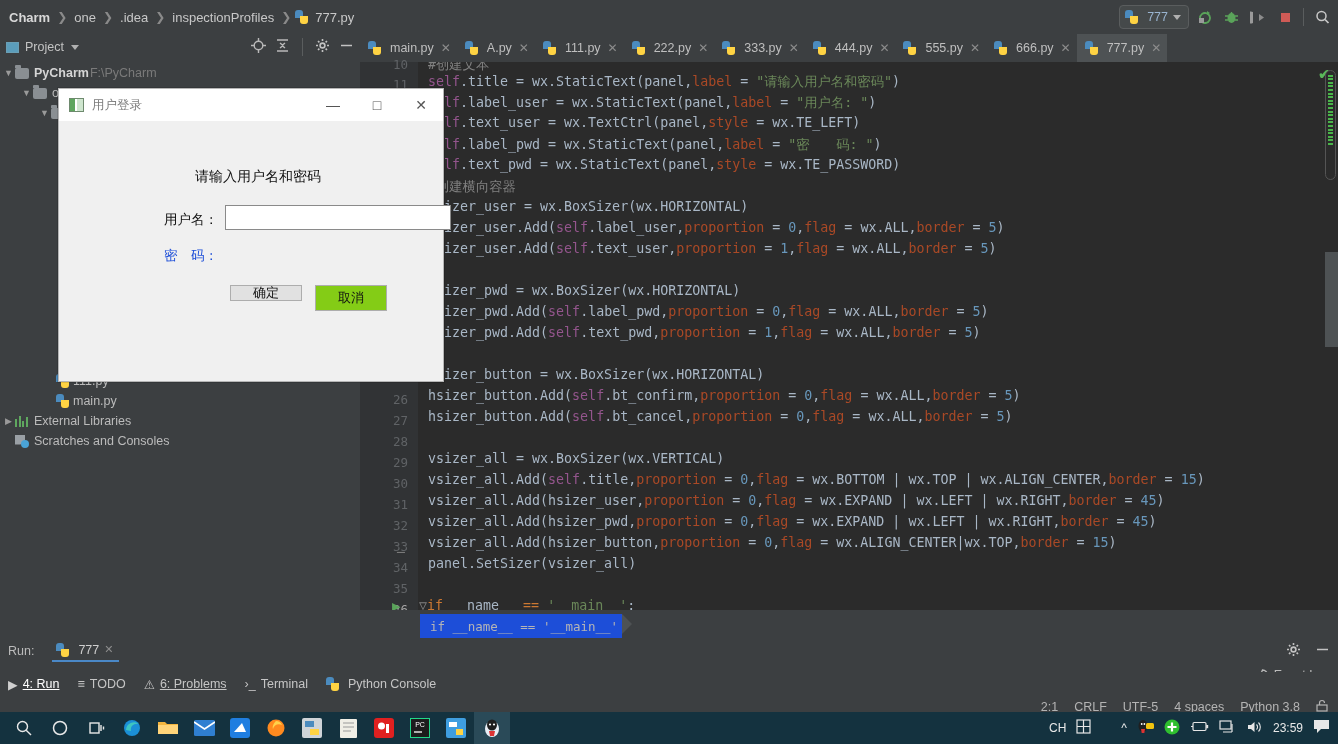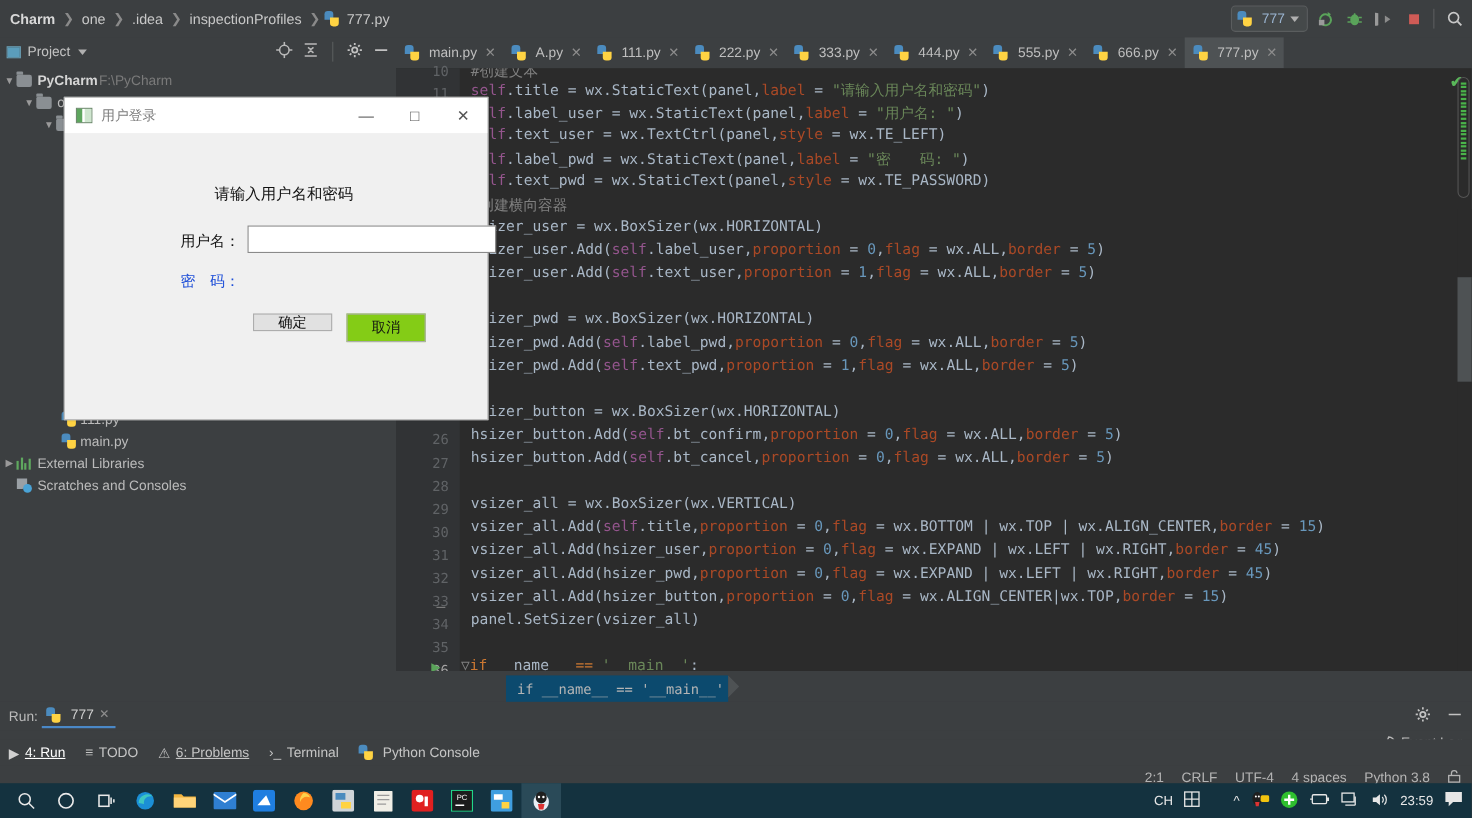--- a/index.html
+++ b/index.html
@@ -70,37 +70,37 @@
   .ln { position:absolute; left:10px; white-space:pre; }
   .kw   { color:#cc7832; }
   .self { color:#94558d; }
   .str  { color:#6a8759; }
   .num  { color:#6897bb; }
   .cmt  { color:#808080; }
   .kwarg{ color:#aa4926; }
   .plain{ color:#a9b7c6; }
 
   .breadcrumbbar { position:absolute; left:360px; top:610px; width:978px; height:28px; background:#3c3f41; }
-  .bcrumb { position:absolute; left:60px; top:4px; height:25px; background:#0c4a6e; color:#b5b5b5;
+  .bcrumb { position:absolute; left:60px; top:4px; height:25px; background:#1d4ed8; color:#b5b5b5;
             font-size:12.5px; display:flex; align-items:center; padding:0 4px 0 10px;
-            font-family:"DejaVu Sans Mono", monospace;margin-left:40px; }
+            font-family:"DejaVu Sans Mono", monospace; }
   .bcrumb::after{content:"";position:absolute;right:-10px;top:0;border-left:10px solid #4e5254;
             border-top:10.5px solid transparent;border-bottom:10.5px solid transparent;}
 
   .vscroll { position:absolute; right:2px; top:8px; width:11px; height:110px; background:#2b2b2b;
              border:1px solid #555; border-radius:6px; padding:2px 1px; }
   .vscroll i{display:block;height:2px;background:#4ab44a;margin:1.6px 1px;}
   .okcheck { position:absolute; right:8px; top:4px; color:#5ab85a; font-size:14px; font-weight:bold; }
   .scrolltrack{ position:absolute; right:0; top:128px; width:13px; height:420px; background:#2b2b2b;}
   .scrollthumb{ position:absolute; right:0; top:190px; width:13px; height:95px; background:#4e5254;}
 
   
   .runhdr { position:absolute; left:0; top:638px; width:1338px; height:26px; background:#3c3f41;
             display:flex; align-items:center; padding:0 8px; }
-  .runhdr .rl { color:#bbb; font-size:12.5px; margin-right:4px; }
+  .runhdr .rl { color:#bbb; font-size:12.5px; margin-right:18px; }
   .runtab { display:flex; align-items:center; gap:5px; color:#cfcfcf; font-size:12.5px;
             border-bottom:2px solid #4a88c7; padding:2px 6px 3px 4px; }
   .runhdr .right { margin-left:auto; display:flex; gap:14px; align-items:center; }
 
   .statusrow { position:absolute; left:0; top:664px; width:1338px; height:26px; background:#3c3f41; }
   .eventlog { position:absolute; right:8px; top:4px; display:flex; align-items:center; gap:5px;
               color:#bbb; font-size:12.5px; }
 
   .toolstrip { position:absolute; left:0; top:672px; width:1338px; height:24px; background:#3c3f41;
                display:flex; align-items:center; gap:18px; padding-left:8px; }
@@ -462,21 +462,21 @@
     <span class="tsitem">
       <span class="py-ico"></span>
       <span>Python Console</span>
     </span>
   </div>
 
   <div class="statusbar">
     <span class="sright">
       <span>2:1</span>
       <span>CRLF</span>
-      <span>UTF-4</span>
+      <span>UTF-5</span>
       <span>4 spaces</span>
       <span>Python 3.8</span>
       <span>
         <svg width="12" height="13" viewBox="0 0 12 13">
             <rect x="1" y="6" width="10" height="6" fill="none" stroke="#b4b4b4" stroke-width="1.2"></rect>
             <path d="M3.5 6V4a2.5 2.5 0 0 1 5 0" fill="none" stroke="#b4b4b4" stroke-width="1.2"></path>
           </svg>
       </span>
     </span>
   </div>

